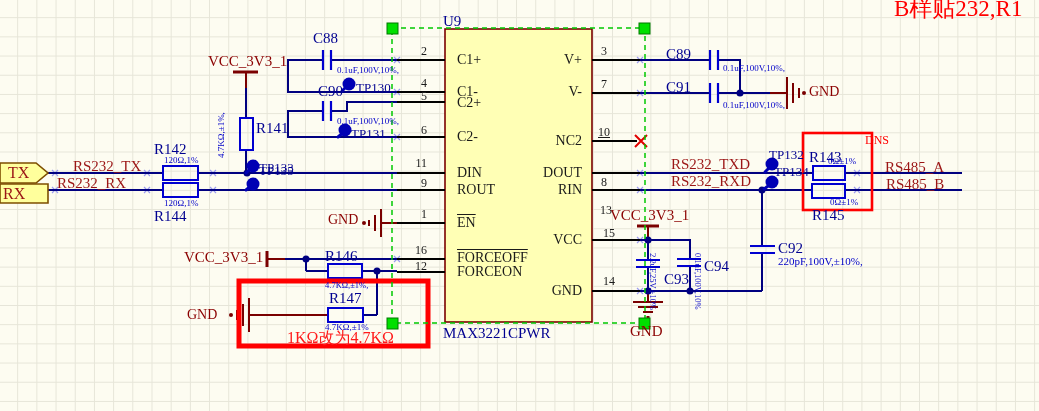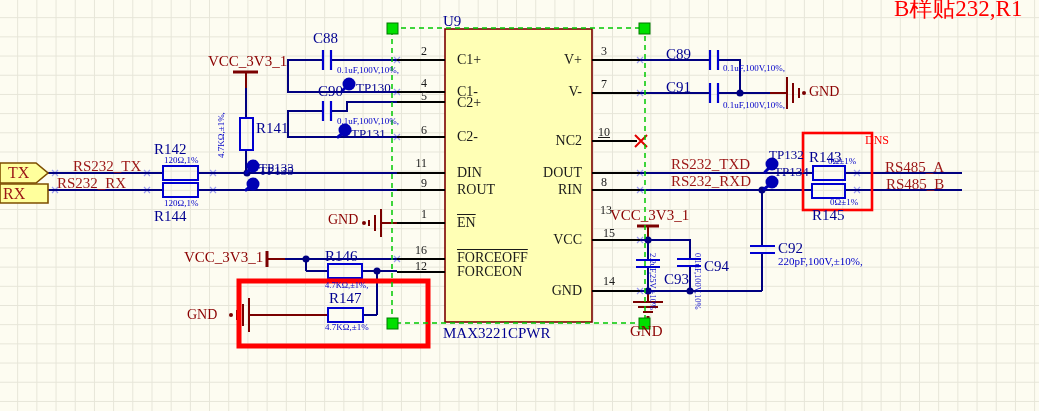--- a/index.html
+++ b/index.html
@@ -259,15 +259,16 @@
 
   <div class="lbl pin-name ra" style="left:460px;top:53px;">V+</div>
   <div class="lbl pin-name ra" style="left:460px;top:85px;">V-</div>
   <div class="lbl pin-name ra" style="left:460px;top:134px;">NC2</div>
   <div class="lbl pin-name ra" style="left:460px;top:166px;">DOUT</div>
   <div class="lbl pin-name ra" style="left:460px;top:183px;">RIN</div>
   <div class="lbl pin-name ra" style="left:460px;top:233px;">VCC</div>
   <div class="lbl pin-name ra" style="left:460px;top:284px;">GND</div>
 
   <div class="lbl" style="left:834px;top:134px;color:#FF0000;font-size:12px;margin-left:31px;">DNS</div>
+  <div class="lbl red-note" style="left:287px;top:330px;font-size:16px;">1KΩ改为4.7KΩ</div>
   <div class="lbl" style="left:894px;top:-3px;color:#FF0000;font-size:23px;">B样贴232,R1</div>
 
 </div>
 
 </body></html>

